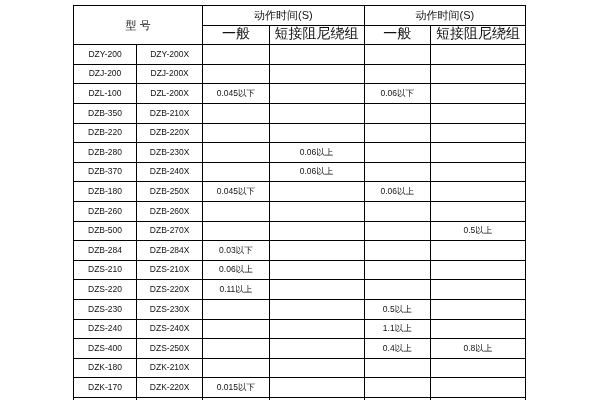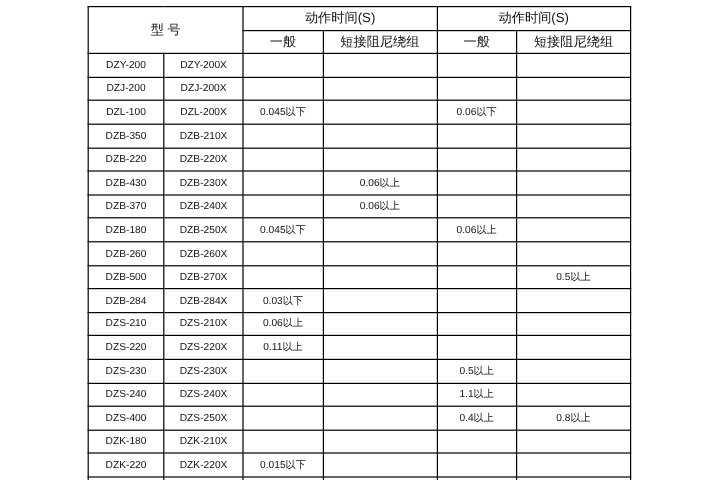--- a/index.html
+++ b/index.html
@@ -31,21 +31,21 @@
     border: 1px solid #000000;
     text-align: center;
     vertical-align: middle;
     padding: 0;
     font-weight: normal;
     height: 18.6px;
     line-height: 1.1;
     white-space: nowrap;
   }
   .hdr-group { font-size: 11px; }
-  .hdr-sub   { font-size: 11px; }
+  .hdr-sub   { font-size: 14px; font-family: Liberation Mono, monospace; }
   
   col.c1 { width: 59px; }
   col.c2 { width: 62px; }
   col.c3 { width: 62px; }
   col.c4 { width: 89px; }
   col.c5 { width: 62px; }
   col.c6 { width: 89px; }
 </style>
 </head>
 <body>
@@ -108,21 +108,21 @@
         </tr>
         <tr>
           <td>DZB-220</td>
           <td>DZB-220X</td>
           <td></td>
           <td></td>
           <td></td>
           <td></td>
         </tr>
         <tr>
-          <td>DZB-430</td>
+          <td>DZB-280</td>
           <td>DZB-230X</td>
           <td></td>
           <td>0.06以上</td>
           <td></td>
           <td></td>
         </tr>
         <tr>
           <td>DZB-370</td>
           <td>DZB-240X</td>
           <td></td>
@@ -204,21 +204,21 @@
         </tr>
         <tr>
           <td>DZK-180</td>
           <td>DZK-210X</td>
           <td></td>
           <td></td>
           <td></td>
           <td></td>
         </tr>
         <tr>
-          <td>DZK-220</td>
+          <td>DZK-170</td>
           <td>DZK-220X</td>
           <td>0.015以下</td>
           <td></td>
           <td></td>
           <td></td>
         </tr>
         <tr>
           <td>DZK-230</td>
           <td>DZK-230X</td>
           <td></td>

